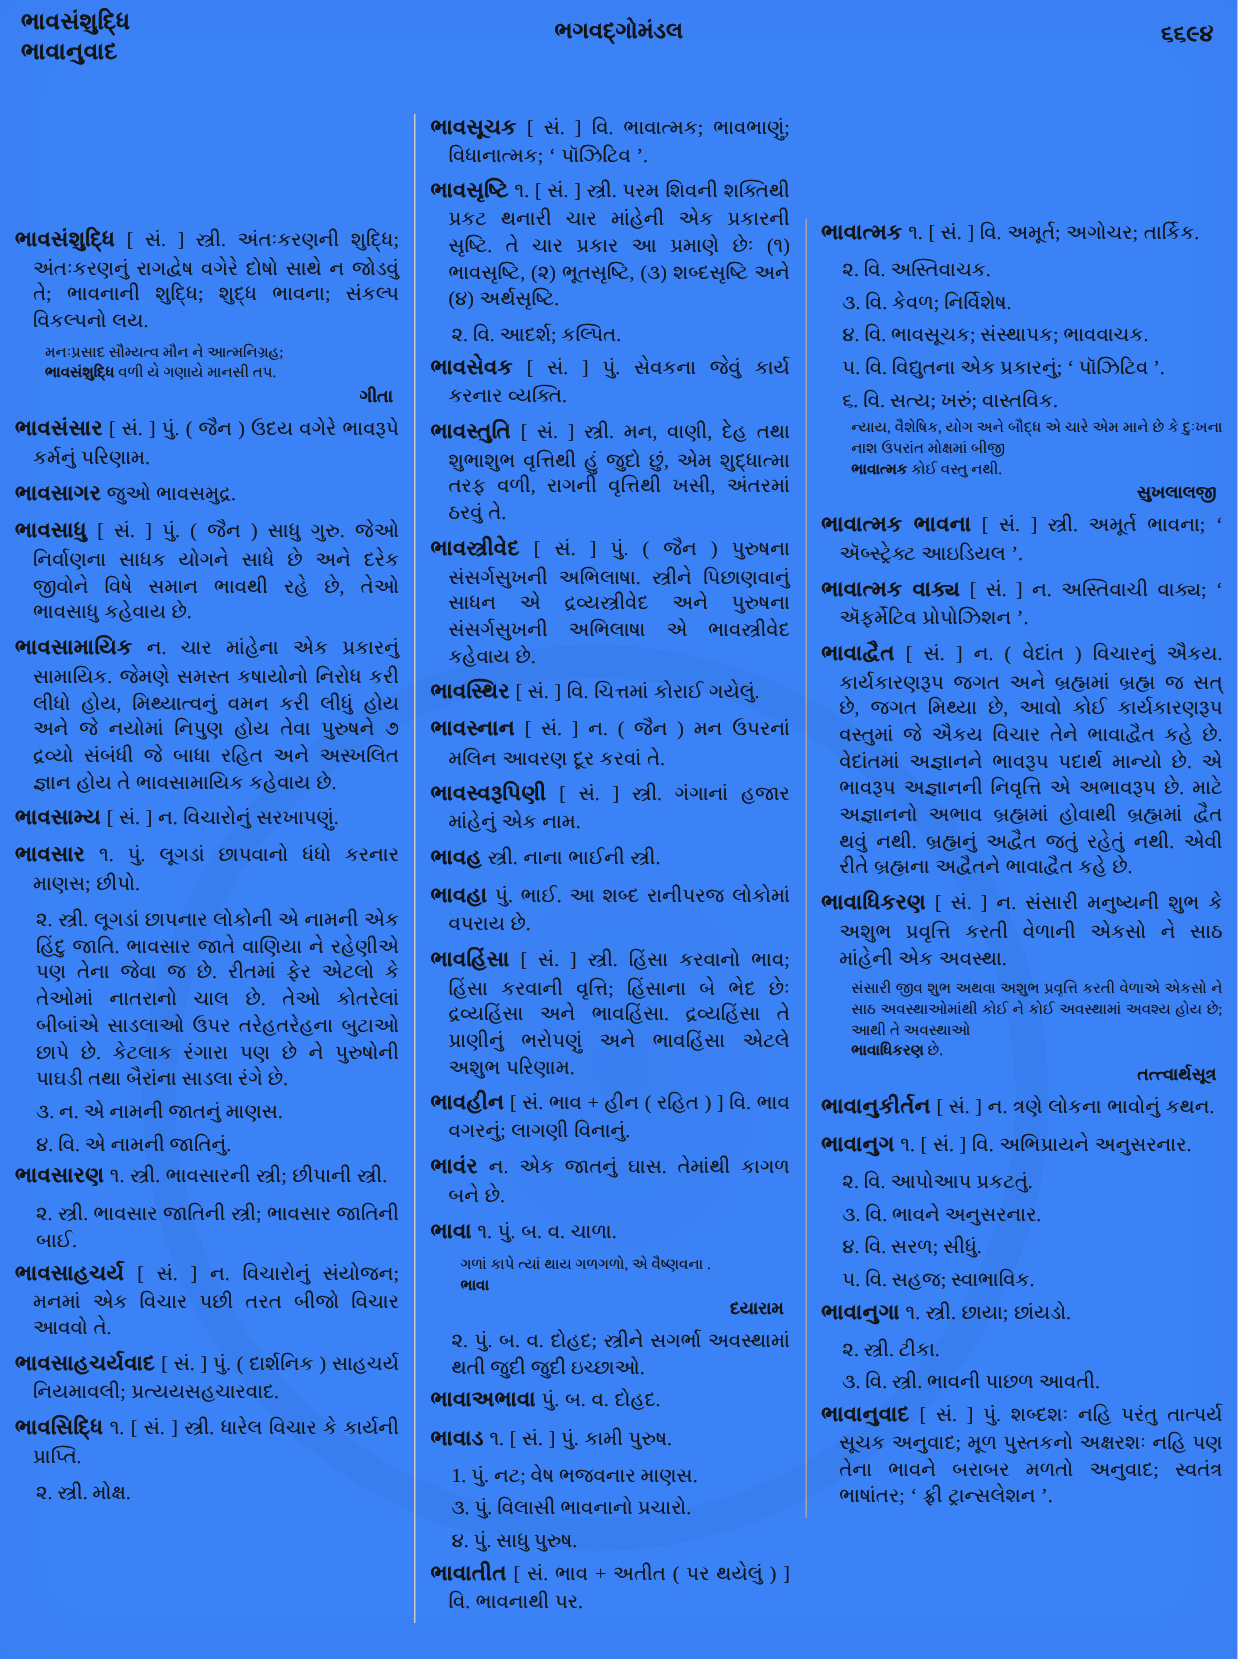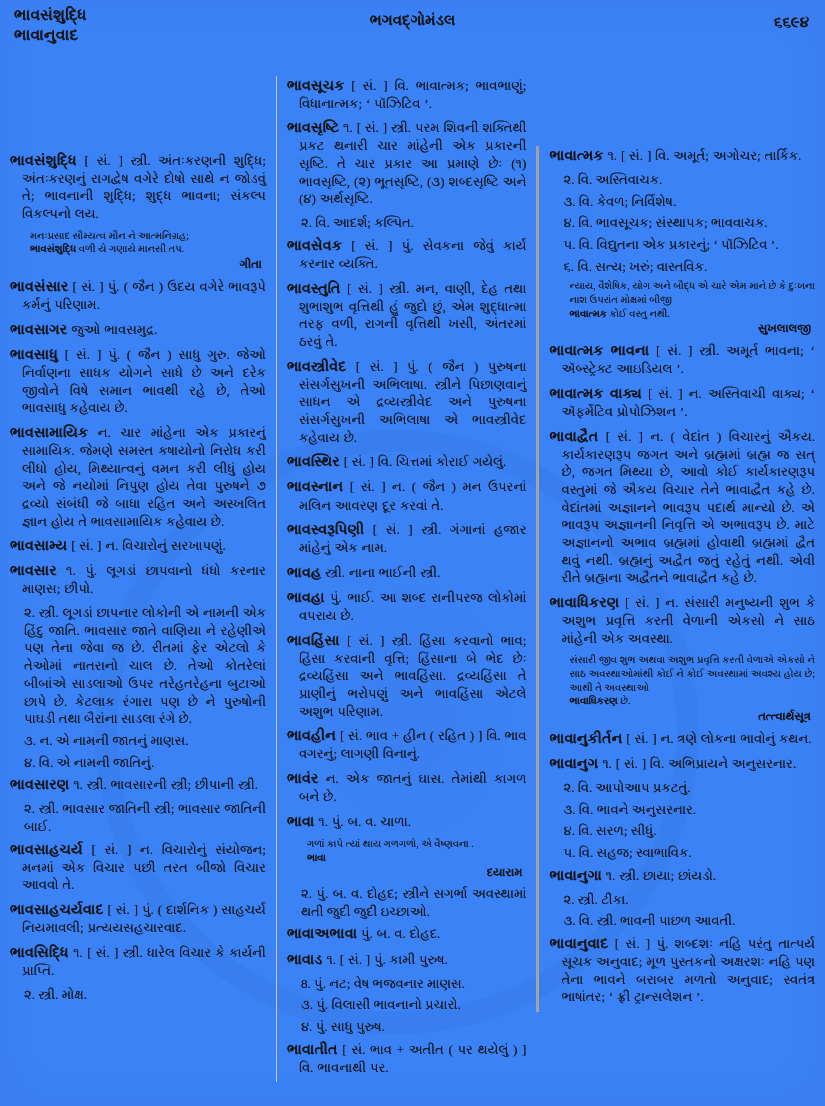--- a/index.html
+++ b/index.html
@@ -96,21 +96,21 @@
     align-items: center;
   }
   .column {
     position: relative;
     box-sizing: border-box;
     padding: 0 10px 0 10px;
     overflow: hidden;
   }
   .col-1 { width: 286px; }
   .col-2 { width: 270px; border-left: 1px solid #c9c9c9; }
-  .col-3 { width: 299px; border-left: 3px solid #a3a3a3; }
+  .col-3 { width: 299px; border-left: 1px solid #a3a3a3; }
 
   
   .entry {
     margin: 0 0 6px 0;
     font-size: 13.2px;
     line-height: 1.34;
     text-align: justify;
     text-justify: inter-word;
     word-spacing: .5px;
   }
@@ -208,21 +208,21 @@
         <p class="entry hang"><span class="hw">ભાવહા</span><span class="body"> પું. ભાઈ. આ શબ્દ રાનીપરજ લોકોમાં વપરાય છે.</span></p>
         <p class="entry hang"><span class="hw">ભાવહિંસા</span><span class="body"> [ સં. ] સ્ત્રી. હિંસા કરવાનો ભાવ; હિંસા કરવાની વૃત્તિ; હિંસાના બે ભેદ છેઃ દ્રવ્યહિંસા અને ભાવહિંસા. દ્રવ્યહિંસા તે પ્રાણીનું ભરોપણું અને ભાવહિંસા એટલે અશુભ પરિણામ.</span></p>
         <p class="entry hang"><span class="hw">ભાવહીન</span><span class="body"> [ સં. ભાવ + હીન ( રહિત ) ] વિ. ભાવ વગરનું; લાગણી વિનાનું.</span></p>
         <p class="entry hang"><span class="hw">ભાવંર</span><span class="body"> ન. એક જાતનું ઘાસ. તેમાંથી કાગળ બને છે.</span></p>
         <p class="entry hang"><span class="hw">ભાવા</span><span class="body"> ૧. પું. બ. વ. ચાળા.</span></p>
         <p class="quote"><span>ગળાં કાપે ત્યાં થાય ગળગળો, એ વૈષ્ણવના .</span><br><span class="qhw">ભાવા</span></p>
         <p class="attrib">દયારામ</p>
         <p class="sense">૨. પું. બ. વ. દોહદ; સ્ત્રીને સગર્ભા અવસ્થામાં થતી જુદી જુદી ઇચ્છાઓ.</p>
         <p class="entry hang"><span class="hw">ભાવાઅભાવા</span><span class="body"> પું. બ. વ. દોહદ.</span></p>
         <p class="entry hang"><span class="hw">ભાવાડ</span><span class="body"> ૧. [ સં. ] પું. કામી પુરુષ.</span></p>
-        <p class="sense">8. પું. નટ; વેષ ભજવનાર માણસ.</p>
+        <p class="sense">1. પું. નટ; વેષ ભજવનાર માણસ.</p>
         <p class="sense">૩. પું. વિલાસી ભાવનાનો પ્રચારો.</p>
         <p class="sense">૪. પું. સાધુ પુરુષ.</p>
         <p class="entry hang"><span class="hw">ભાવાતીત</span><span class="body"> [ સં. ભાવ + અતીત ( પર થયેલું ) ] વિ. ભાવનાથી પર.</span></p>
       </div>
     <div class="column col-3">
         <p class="entry hang"><span class="hw">ભાવાત્મક</span><span class="body"> ૧. [ સં. ] વિ. અમૂર્ત; અગોચર; તાર્કિક.</span></p>
         <p class="sense">૨. વિ. અસ્તિવાચક.</p>
         <p class="sense">૩. વિ. કેવળ; નિર્વિશેષ.</p>
         <p class="sense">૪. વિ. ભાવસૂચક; સંસ્થાપક; ભાવવાચક.</p>
         <p class="sense">૫. વિ. વિદ્યુતના એક પ્રકારનું; ‘ પૉઝિટિવ ’.</p>

